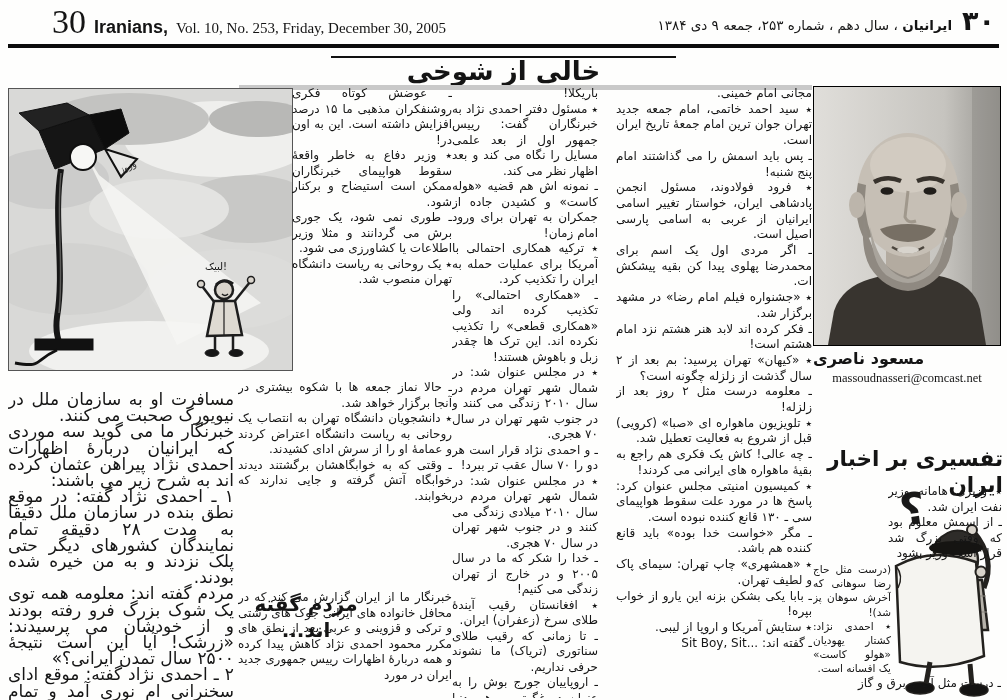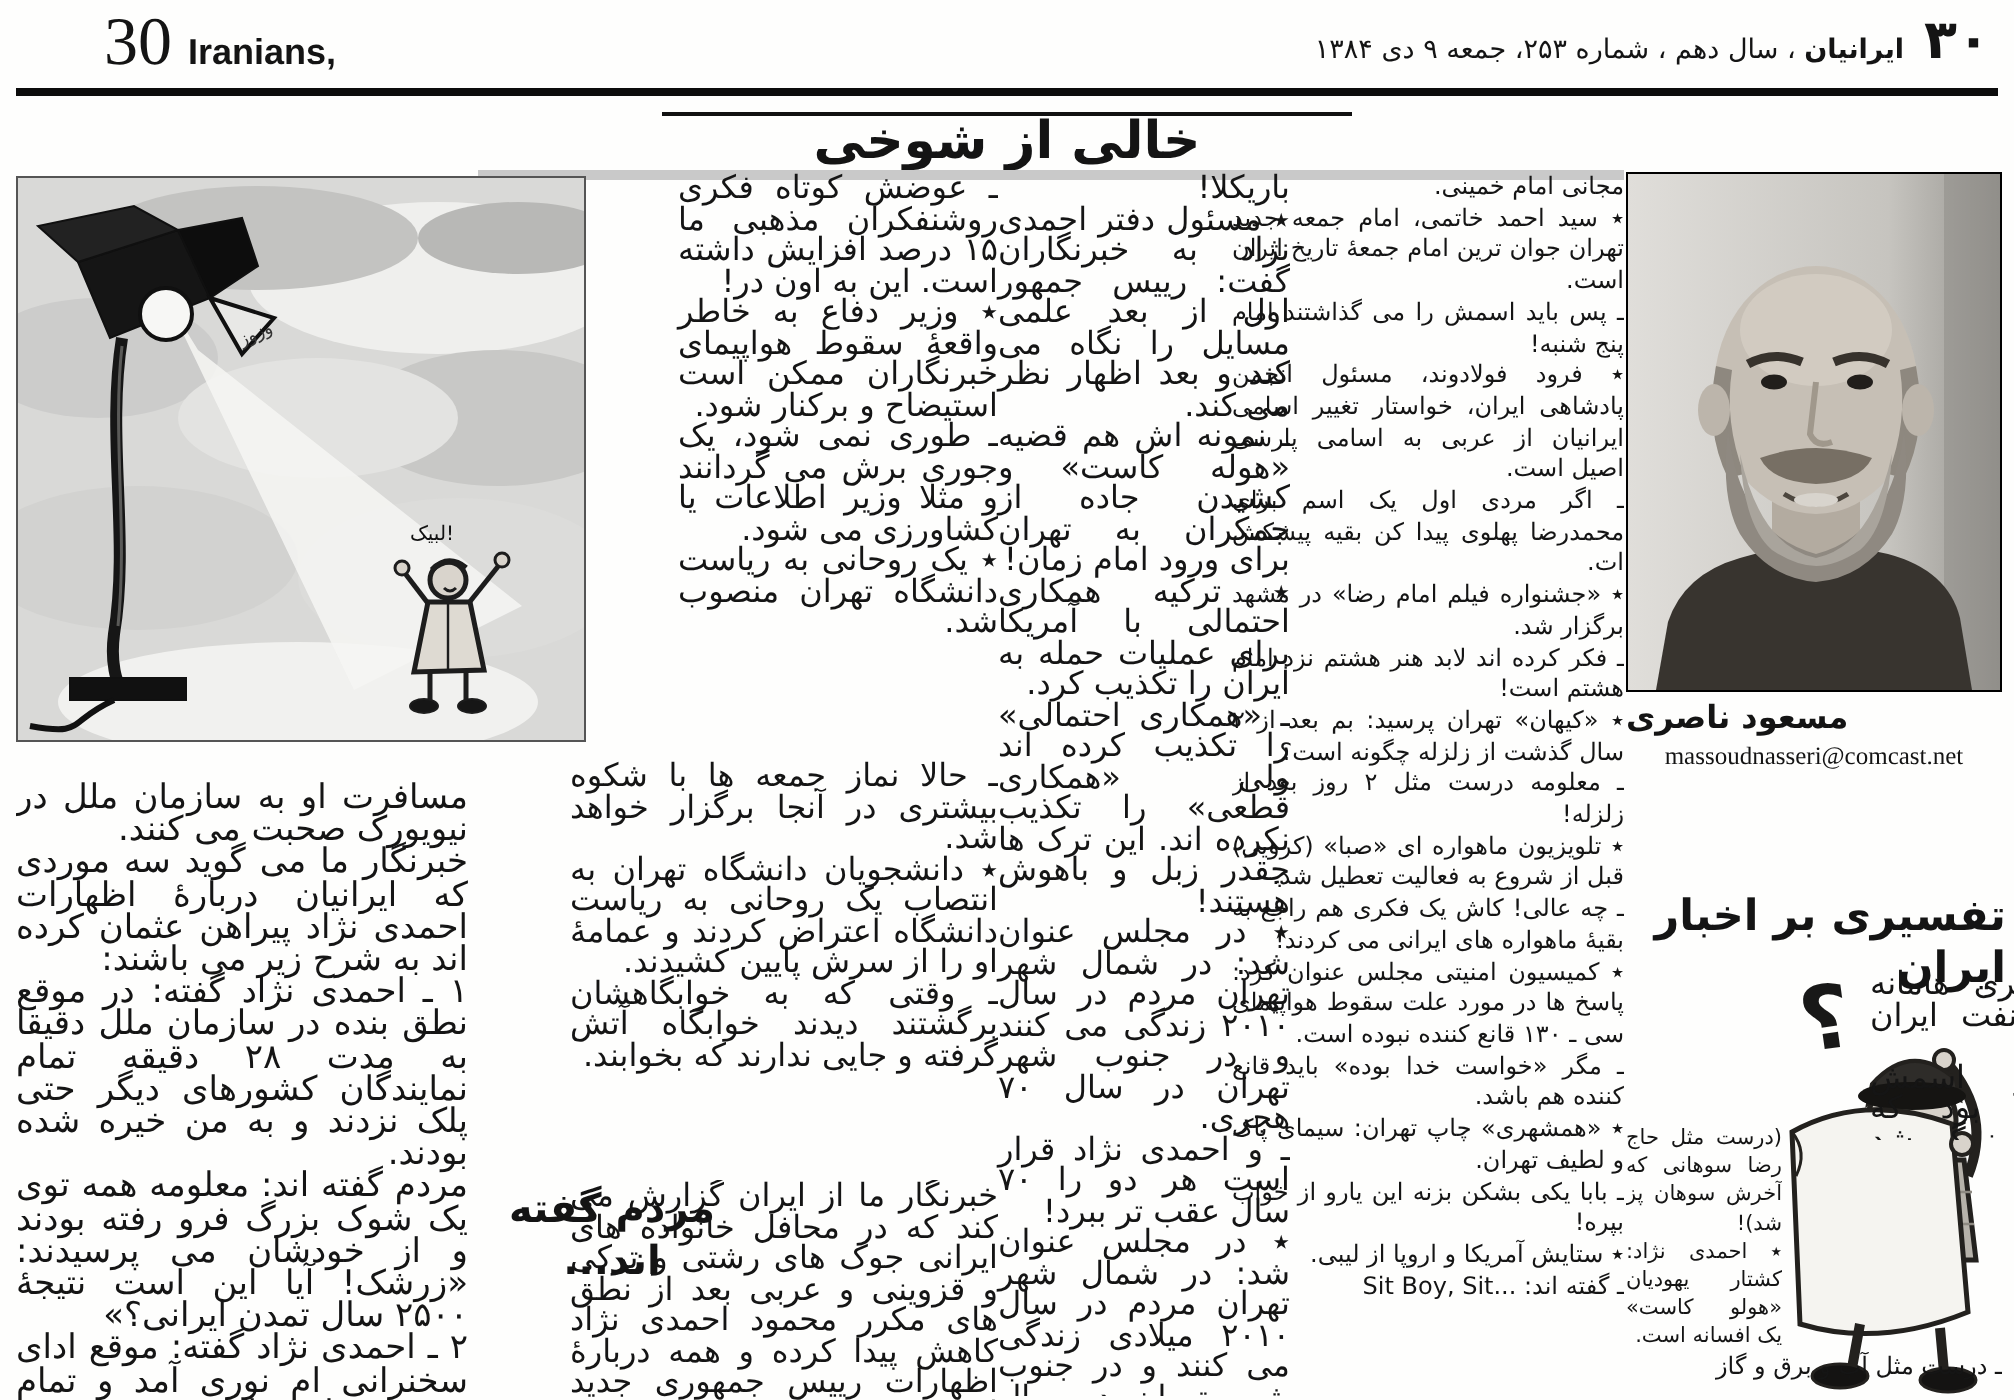--- a/index.html
+++ b/index.html
@@ -16,21 +16,21 @@
   #hdr-issue-fa b{font-weight:700;}
   #hdr-rule{position:absolute;left:8px;top:44px;width:991px;height:4px;background:#0c0c0c;}
   
   #title-rule{position:absolute;left:331px;top:56px;width:345px;height:2px;background:#111;}
   #page-title{position:absolute;left:331px;top:57px;width:345px;text-align:center;
               font:700 26px/28px "DejaVu Sans",sans-serif;direction:rtl;}
   #title-gray-band{position:absolute;left:239px;top:85px;width:573px;height:5px;background:#c9c9c9;}
   
   .col{position:absolute;direction:rtl;text-align:justify;white-space:pre-line;overflow:hidden;
        font:400 12px/15.7px "DejaVu Sans",sans-serif;color:#151515;}
-  .small{font-size:16px;line-height:15.5px;padding-left:47px;}
+  .small{font-size:12px;line-height:15.5px;}
   
   #photo-frame{position:absolute;left:813px;top:86px;width:188px;height:260px;border:1px solid #000;
                box-sizing:border-box;background:#cfcdc8;}
   #author-name{position:absolute;left:813px;top:350px;width:188px;text-align:left;
                font:700 16px/18px "DejaVu Sans",sans-serif;direction:rtl;}
   #author-email{position:absolute;left:813px;top:371px;width:188px;text-align:center;
                 font:400 12.5px/15px "Liberation Serif",serif;}
   
   #tafsiri-heading{position:absolute;left:815px;top:446px;width:188px;text-align:right;direction:rtl;
                    font:700 21.5px/26px "DejaVu Sans",sans-serif;}
@@ -43,20 +43,21 @@
   svg{display:block;}
 </style>
 </head>
 <body>
 
 <div id="page">
 
   <div id="hdr-left">
     <span id="hdr-page-num">30</span>
     <span id="hdr-brand">Iranians,</span>
+    <span id="hdr-issue">Vol. 10, No. 253, Friday, December 30, 2005</span>
   </div>
   <div id="hdr-right">
     <span id="hdr-page-num-fa">۳۰</span>
     <span id="hdr-issue-fa"><b>ایرانیان</b> <span>، سال دهم ، شماره ۲۵۳، جمعه ۹ دی ۱۳۸۴</span></span>
   </div>
   <div id="hdr-rule"></div>
 
   <div id="title-rule"></div>
   <div id="page-title">خالی از شوخی</div>
   <div id="title-gray-band"></div>
@@ -144,21 +145,21 @@
 ـ اروپاییان جورج بوش را به عنوان دروغگوترین رهبر دنیا برگزیدند.
 ـ باز هم حق چینی خورده شد و به جرج بوش دادند.
 ٭ مدیر کل دفتر بهبود تغذیه وزارت بهداشت گفت: کوتاه قدی کودکان کشور ۱۵ در صد کاهش یافته است.</div>
 
   <div class="col small" id="col-c3-upper" style="left:292px;top:86px;width:160px;height:290px;">ـ عوضش کوتاه فکری روشنفکران مذهبی ما ۱۵ درصد افزایش داشته است. این به اون در!
 ٭ وزیر دفاع به خاطر واقعهٔ سقوط هواپیمای خبرنگاران ممکن است استیضاح و برکنار شود.
 ـ طوری نمی شود، یک جوری برش می گردانند و مثلا وزیر اطلاعات یا کشاورزی می شود.
 ٭ یک روحانی به ریاست دانشگاه تهران منصوب شد.</div>
 
   <div class="col small" id="col-c3-lower" style="left:238px;top:380px;width:214px;height:166px;">ـ حالا نماز جمعه ها با شکوه بیشتری در آنجا برگزار خواهد شد.
-٭ دانشجویان دانشگاه تهران به انتصاب یک روحانی به ریاست دانشگاه اعتراض کردند و عمامهٔ او را از سرش پایین کشیدند.
+٭ دانشجویان دانشگاه تهران به انتصاب یک روحانی به ریاست دانشگاه اعتراض کردند و عمامهٔ او را از سرش ادای کشیدند.
 ـ وقتی که به خوابگاهشان برگشتند دیدند خوابگاه آتش گرفته و جایی ندارند که بخوابند.</div>
 
   <div id="mardom-heading">مردم گفته اند...</div>
 
   <div class="col small" id="mardom-body" style="left:238px;top:590px;width:214px;height:110px;">خبرنگار ما از ایران گزارش می کند که در محافل خانواده های ایرانی جوک های رشتی و ترکی و قزوینی و عربی بعد از نطق های مکرر محمود احمدی نژاد کاهش پیدا کرده و همه دربارهٔ اظهارات رییس جمهوری جدید ایران در مورد</div>
 
   <div class="col" id="col-left-wide" style="left:8px;top:391px;width:226px;height:324px;font-size:17px;line-height:16.2px;">مسافرت او به سازمان ملل در نیویورک صحبت می کنند.
 خبرنگار ما می گوید سه موردی که ایرانیان دربارهٔ اظهارات احمدی نژاد پیراهن عثمان کرده اند به شرح زیر می باشند:
 ۱ ـ احمدی نژاد گفته: در موقع نطق بنده در سازمان ملل دقیقا به مدت ۲۸ دقیقه تمام نمایندگان کشورهای دیگر حتی پلک نزدند و به من خیره شده بودند.
 مردم گفته اند: معلومه همه توی یک شوک بزرگ فرو رفته بودند و از خودشان می پرسیدند: «زرشک! آیا این است نتیجهٔ ۲۵۰۰ سال تمدن ایرانی؟»

